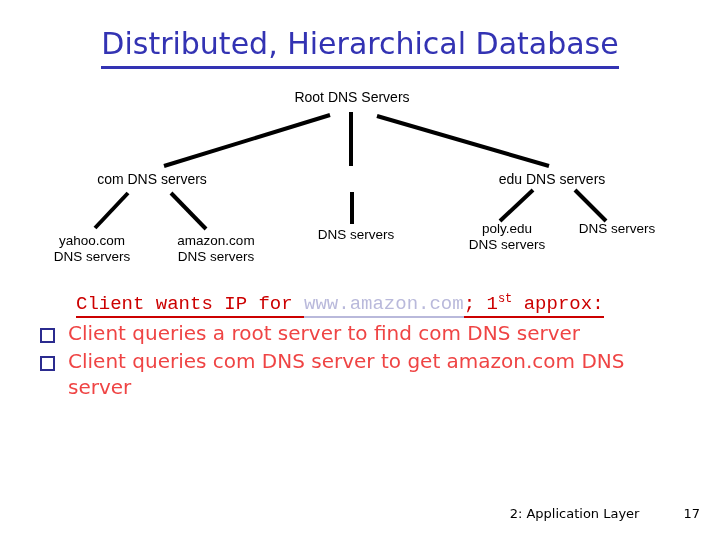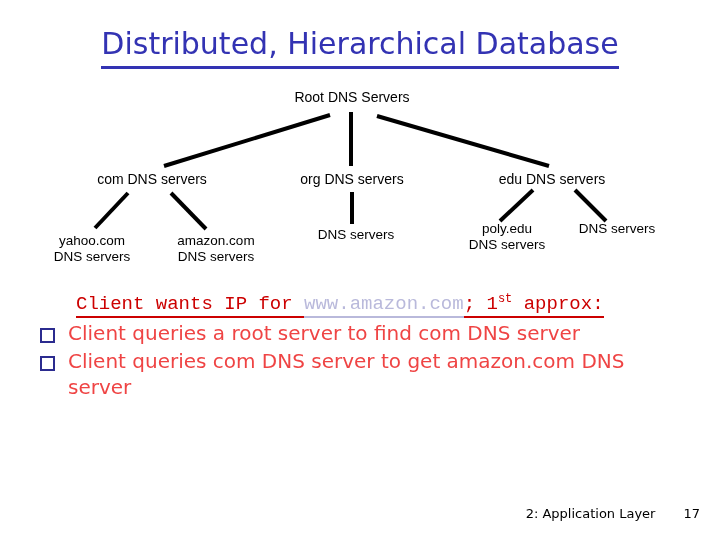--- a/index.html
+++ b/index.html
@@ -134,21 +134,21 @@
     position: absolute;
     left: 0;
     top: 506px;
     width: 700px;
     text-align: right;
     font-family: "DejaVu Sans", sans-serif;
     font-size: 13px;
     color: #000000;
     white-space: nowrap;
   }
-  #footer .chapter { margin-right: 28px; }
+  #footer .chapter { margin-right: 44px; }
 </style>
 </head>
 <body>
 
 <div id="slide-title">
   <span class="tt">Distributed, Hierarchical Database</span>
 </div>
 
 <div id="tree">
 
@@ -167,21 +167,20 @@
     <line x1="352" y1="192" x2="352" y2="224" stroke="#000000" stroke-width="4"></line>
 
     <line x1="500" y1="221" x2="533" y2="190" stroke="#000000" stroke-width="4"></line>
 
     <line x1="575" y1="190" x2="606" y2="221" stroke="#000000" stroke-width="4"></line>
   </svg>
 
   <div class="node" id="node-root">Root DNS Servers</div>
 
   <div class="node" id="node-com">com DNS servers</div>
-  <div class="node" id="node-org">org DNS servers</div>
   <div class="node" id="node-edu">edu DNS servers</div>
 
   <div class="node leaf" id="node-yahoo">
     <div>yahoo.com</div>
     <div>DNS servers</div>
   </div>
 
   <div class="node leaf" id="node-amazon">
     <div>amazon.com</div>
     <div>DNS servers</div>

